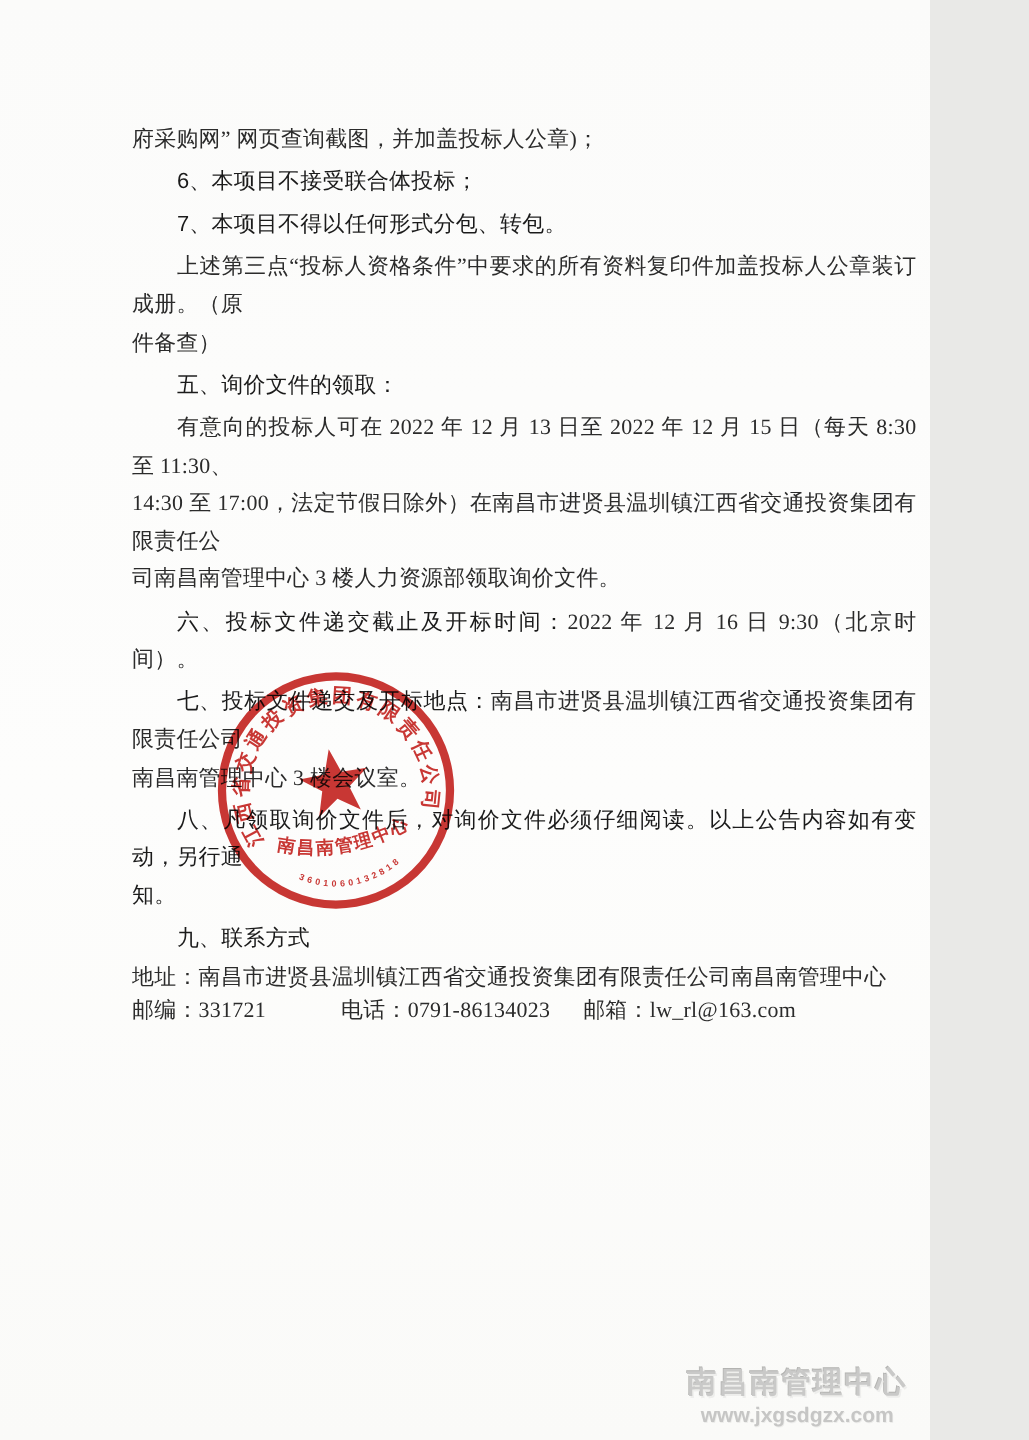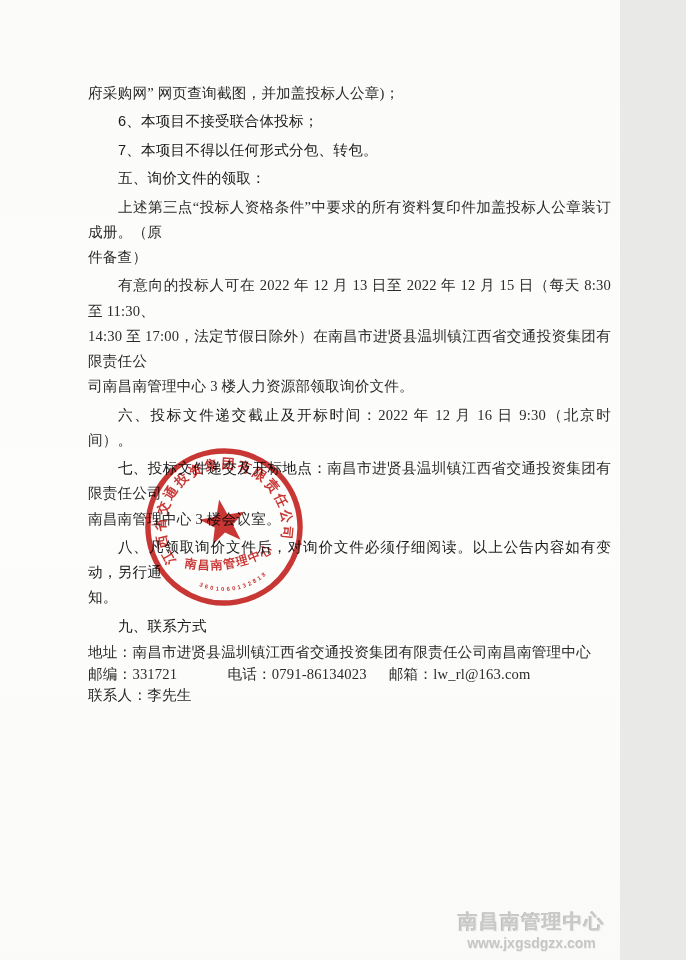--- a/index.html
+++ b/index.html
@@ -52,38 +52,37 @@
 
   <div class="doc">
 
     <p><span>府采购网” 网页查询截图，并加盖投标人公章)；</span></p>
 
     <p class="ind"><span class="h">6、本项目不接受联合体投标；</span></p>
 
     <p class="ind"><span class="h">7、本项目不得以任何形式分包、转包。</span></p>
 
 
+    <p class="ind"><span>上述第三点“投标人资格条件”中要求的所有资料复印件加盖投标人公章装订成册。（原</span><br><span>件备查）</span></p>
+
     <p class="ind"><span class="h">五、询价文件的领取：</span></p>
-
-    <p class="ind"><span>上述第三点“投标人资格条件”中要求的所有资料复印件加盖投标人公章装订成册。（原</span><br><span>件备查）</span></p>
 
     <p class="ind"><span>有意向的投标人可在 2022 年 12 月 13 日至 2022 年 12 月 15 日（每天 8:30 至 11:30、</span><br><span>14:30 至 17:00，法定节假日除外）在南昌市进贤县温圳镇江西省交通投资集团有限责任公</span><br><span>司南昌南管理中心 3 楼人力资源部领取询价文件。</span></p>
 
     <p class="ind"><span class="h">六、投标文件递交截止及开标时间：</span><span>2022 年 12 月 16 日 9:30（北京时间）。</span></p>
 
     <p class="ind"><span class="h">七、投标文件递交及开标地点：</span><span>南昌市进贤县温圳镇江西省交通投资集团有限责任公司</span><br><span>南昌南管理中心 3 楼会议室。</span></p>
 
     <p class="ind"><span class="h">八、凡领取询价文件后，对询价文件必须仔细阅读。以上公告内容如有变动，另行通</span><br><span class="h">知。</span></p>
 
     <p class="ind"><span class="h">九、联系方式</span></p>
 
     <div class="contact">
       <p>地址：南昌市进贤县温圳镇江西省交通投资集团有限责任公司南昌南管理中心</p>
       <p><span>邮编：331721</span><span class="sp1">电话：0791-86134023</span><span class="sp2">邮箱：lw_rl@163.com</span></p>
-      <p>联系人：李先生</p>
     </div>
 
   </div>
 
   <svg class="seal" viewBox="-96 -96 192 192">
     <g transform="rotate(-10)">
       <circle r="76" fill="none" stroke="#c5211e" stroke-width="5.5"></circle>
       <defs>
         <path id="arcTop" d="M -53.5,24.9 A 59,59 0 1 1 53.5,24.9" fill="none"></path>
         <path id="arcName" d="M -46,32 Q 0,50 46,32" fill="none"></path>

